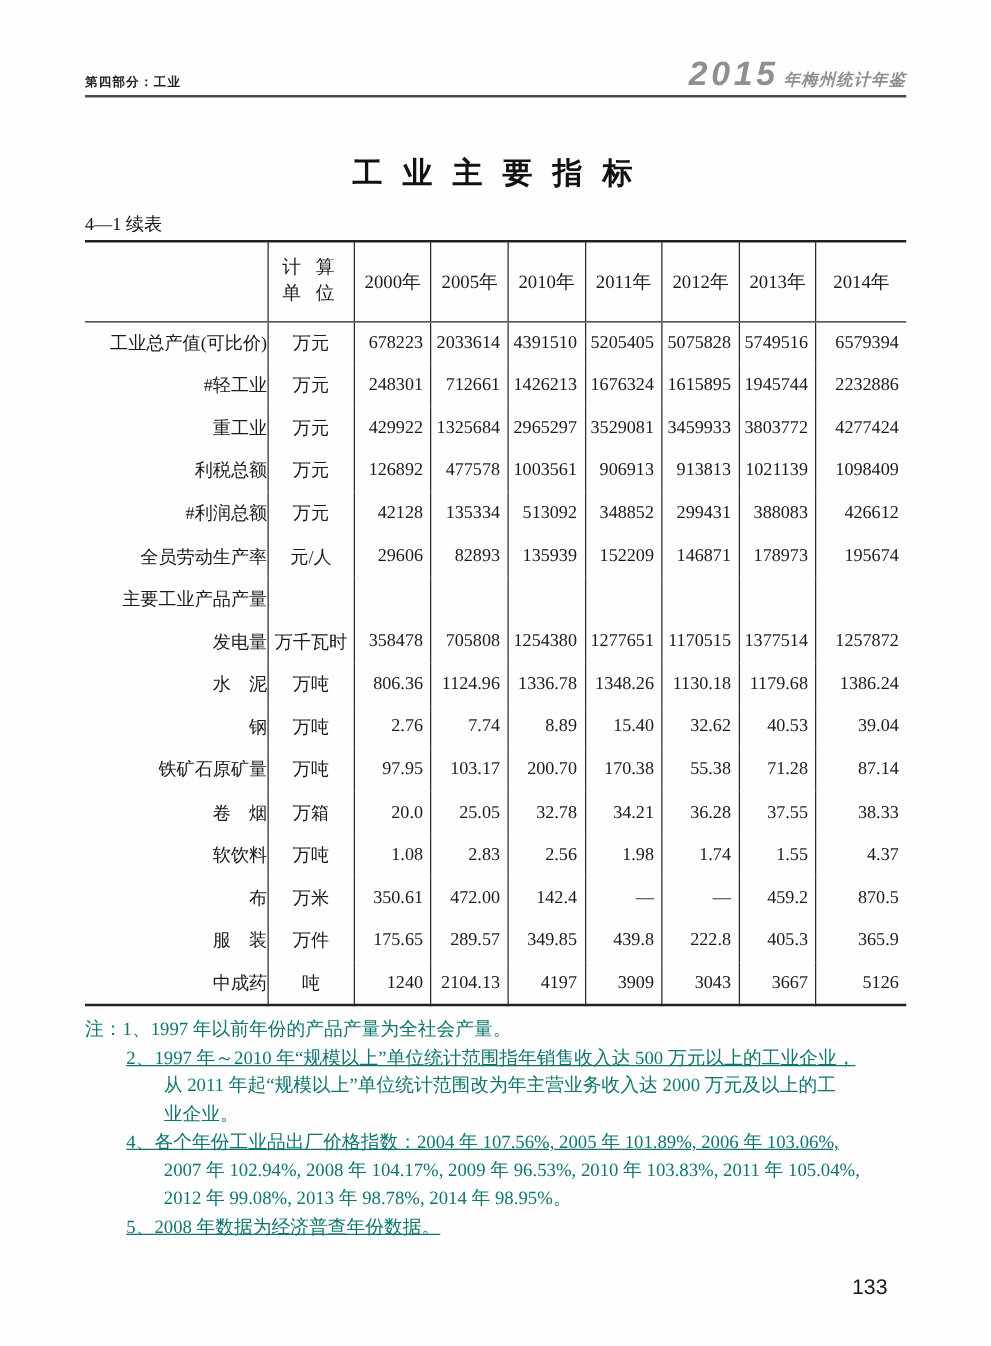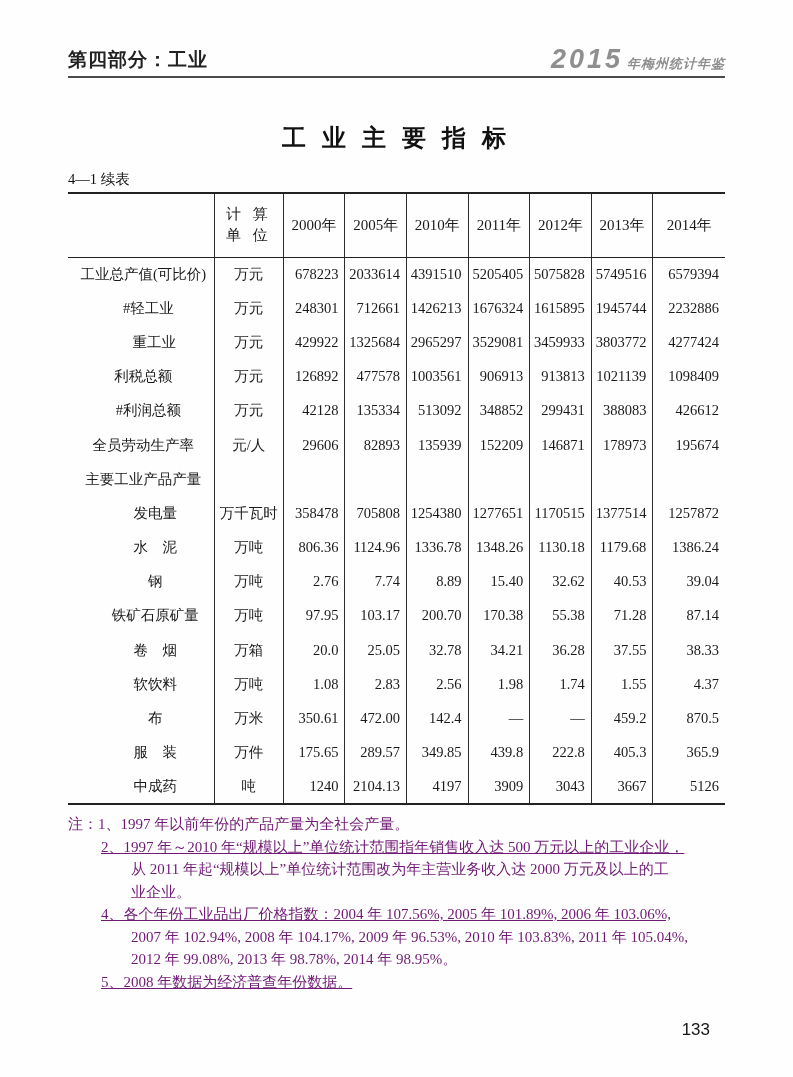--- a/index.html
+++ b/index.html
@@ -11,21 +11,21 @@
   }
   .content { position:absolute; left:68px; top:0; width:657px; }
 
   
   .header {
     display:flex; justify-content:space-between; align-items:flex-end;
     padding-top:46px; padding-bottom:3px; border-bottom:2px solid #4a4a4a;
   }
   .section-title {
     font-family:"Liberation Sans","DejaVu Sans",sans-serif;
-    font-weight:bold; font-size:19px; color:#222; letter-spacing:1px;
+    font-weight:bold; font-size:10px; color:#222; letter-spacing:1px;
   }
   .yearbook { color:#8f8f8f; font-style:italic; white-space:nowrap; line-height:1;
     font-family:"Liberation Sans","DejaVu Sans",sans-serif; font-weight:bold; }
   .yb-num { font-size:27px; letter-spacing:3px; }
   .yb-suffix { font-size:13px; letter-spacing:1px; margin-left:4px;text-align:right; }
 
   
   .title {
     margin-top:44px; text-align:center; font-weight:bold;
     font-size:24px; letter-spacing:5px; color:#111;
@@ -44,30 +44,30 @@
   table.indicators th, table.indicators td {
     border-left:1px solid #2c2c2c; font-weight:normal; overflow:hidden;
   }
   table.indicators th:first-child, table.indicators td:first-child { border-left:none; }
   thead th {
     height:64px; border-bottom:1.5px solid #222; text-align:center;
     vertical-align:middle; font-size:15px;
   }
   thead th.unit-h div { line-height:21px; letter-spacing:4px; }
   tbody td { height:34.2px; font-size:14.5px; vertical-align:middle; }
-  td.label { text-align:center; white-space:nowrap; }
+  td.label { text-align:right; white-space:nowrap; }
   td.label.ind0 { padding-left:5px; }
   td.label.ind1 { padding-left:15px; }
   td.label.ind2 { padding-left:27px; }
   td.label.ind3 { padding-left:29px; }
   td.unit { text-align:center; white-space:nowrap; }
   td.val  { text-align:right; padding-right:6px; white-space:nowrap; }
 
   
-  .notes { margin-top:8px; font-size:15px; color:#701a75; }
+  .notes { margin-top:8px; font-size:15px; color:#0f766e; }
   .note-line { line-height:22.5px; white-space:nowrap; }
   .note-ind0 { padding-left:0; }
   .note-ind1 { padding-left:33px;text-decoration:underline; }
   .note-ind2 { padding-left:63px; }
 
   .page-number {
     position:absolute; top:1020px; right:83px; font-size:17px; color:#161616;
     font-family:"Liberation Sans","DejaVu Sans",sans-serif;
   }
 </style>

